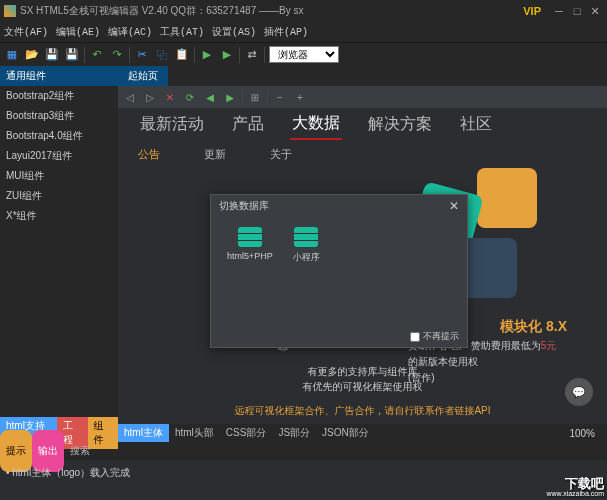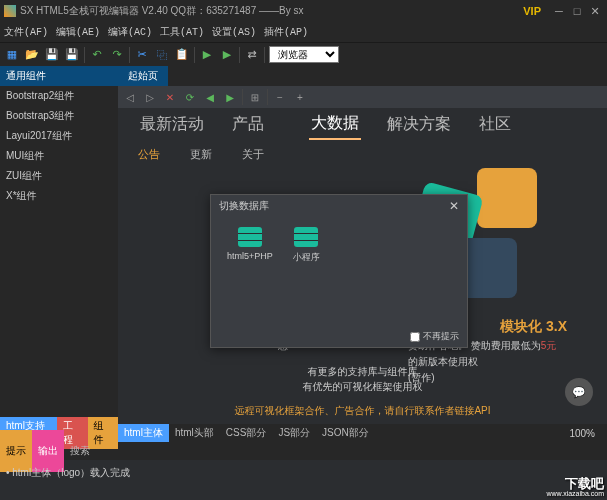--- a/index.html
+++ b/index.html
@@ -21,22 +21,22 @@
 .sidebar { width: 118px; background: #272727; }
 .side-head { background: #0a4a7a; color: #fff; font-size: 10px; padding: 3px 6px; }
 .side-item { font-size: 10px; color: #ccc; padding: 3px 6px; cursor: pointer; }
 .main { flex: 1; background: #2b2d30; display: flex; flex-direction: column; }
 .tab-strip { height: 20px; background: #272727; display: flex; align-items: center; }
 .tab { background: #0a4a7a; color: #fff; font-size: 10px; padding: 3px 10px; }
 .mini-tb { height: 22px; background: #3a3d42; display: flex; align-items: center; padding: 0 4px; gap: 4px; }
 .mini-tb .tbtn { font-size: 10px; color: #999; }
 .nav-tabs { height: 32px; display: flex; align-items: center; padding: 0 20px; gap: 24px; background: #2b2d30; }
 .nav-tab { font-size: 16px; color: #bbb; cursor: pointer; padding: 4px 2px; }
-.nav-tab.active { color: #fff; border-bottom: 2px solid #fdba74; margin-left: 19px; }
-.sub-tabs { height: 28px; display: flex; align-items: center; padding: 0 20px; gap: 30px; }
+.nav-tab.active { color: #fff; border-bottom: 2px solid #b91c1c; }
+.sub-tabs { height: 28px; display: flex; align-items: center; padding: 0 20px; gap: 44px; }
 .sub-tab { font-size: 11px; color: #bbb; cursor: pointer; }
 .sub-tab.notice { color: #e6a23c; }
 .content { flex: 1; position: relative; padding: 10px 20px; overflow: hidden; }
 .puzzle-bg { position: absolute; right: 10px; top: -10px; width: 200px; height: 200px; }
 .puzzle { position: absolute; width: 60px; height: 60px; }
 .p1 { background: #e6a23c; top: 10px; left: 80px; border-radius: 8px; }
 .p2 { background: #1abc9c; top: 30px; left: 20px; border-radius: 8px; transform: rotate(15deg); }
 .p3 { background: #34495e; top: 80px; left: 60px; border-radius: 8px; }
 .brand-text { position: absolute; right: 40px; top: 150px; color: #e6a23c; font-size: 14px; font-weight: bold; }
 .desc-text { position: absolute; left: 160px; top: 170px; font-size: 10px; color: #ccc; line-height: 1.6; width: 300px; }
@@ -57,21 +57,21 @@
 .modal-foot input { width: 10px; height: 10px; }
 .bottom-tabs { height: 18px; background: #272727; display: flex; align-items: center; font-size: 10px; }
 .bt-left { width: 118px; display: flex; }
 .bt-tab { padding: 2px 6px; cursor: pointer; }
 .bt-tab.active { background: #4a9eff; color: #fff; }
 .bt-tab.red { background: #d9534f; color: #fff; }
 .bt-tab.orange { background: #e6a23c; color: #000; }
 .bt-right { flex: 1; display: flex; align-items: center; }
 .pct { margin-left: auto; margin-right: 12px; color: #ccc; }
 .console-tabs { height: 18px; background: #272727; display: flex; align-items: center; font-size: 10px; }
-.ct-tab { padding: 14px 6px; cursor: pointer; }
+.ct-tab { padding: 14px 6px; cursor: pointer; border-radius: 8px; }
 .ct-tab.blue { background: #ec4899; color: #fff; font-family: Liberation Mono, monospace; }
 .ct-tab.orange { background: #e6a23c; color: #000; }
 .console { height: 56px; background: #2b2d30; padding: 6px; font-size: 10px; color: #ccc; }
 .watermark { position: absolute; right: 3px; bottom: 3px; color: #fff; font-weight: bold; font-size: 13px; text-align: right; line-height: 1; text-shadow: 1px 1px 2px #000; }
 .watermark .sub { font-size: 7px; font-weight: normal; display: block; }
 </style>
 </head>
 <body>
 
 <div class="titlebar">
@@ -111,20 +111,21 @@
   <div class="tbtn">⇄</div>
   <div class="sep"></div>
   <select class="browser-select"><option>浏览器</option></select>
 </div>
 
 <div class="body-area">
   <div class="sidebar">
     <div class="side-head">通用组件</div>
     <div class="side-item">Bootstrap2组件</div>
     <div class="side-item">Bootstrap3组件</div>
+    <div class="side-item">Bootstrap4.0组件</div>
     <div class="side-item">Layui2017组件</div>
     <div class="side-item">MUI组件</div>
     <div class="side-item">ZUI组件</div>
     <div class="side-item">X*组件</div>
   </div>
 
   <div class="main">
     <div class="tab-strip">
       <div class="tab">起始页</div>
     </div>
@@ -152,21 +153,21 @@
       <div class="sub-tab notice">公告</div>
       <div class="sub-tab">更新</div>
       <div class="sub-tab">关于</div>
     </div>
     <div class="content">
       <div class="puzzle-bg">
         <div class="puzzle p1"></div>
         <div class="puzzle p2"></div>
         <div class="puzzle p3"></div>
       </div>
-      <div class="brand-text">模块化 3.X</div>
+      <div class="brand-text">模块化 8.X</div>
       <div class="desc-text">
         <span>您</span>　　　　　　　　　　　　<span>赞助作者吧。 赞助费用最低为</span><span class="highlight">5元</span><br>
         　　　　　　　　　　　　　<span>的新版本使用权</span><br>
         　　　　　　　　　　　　　<span>(暂作)</span>
       </div>
       <div class="footer-text">
         <span>有更多的支持库与组件库</span><br>
         <span>有优先的可视化框架使用权</span>
       </div>
       <div class="api-text">远程可视化框架合作、广告合作，请自行联系作者链接API</div>

